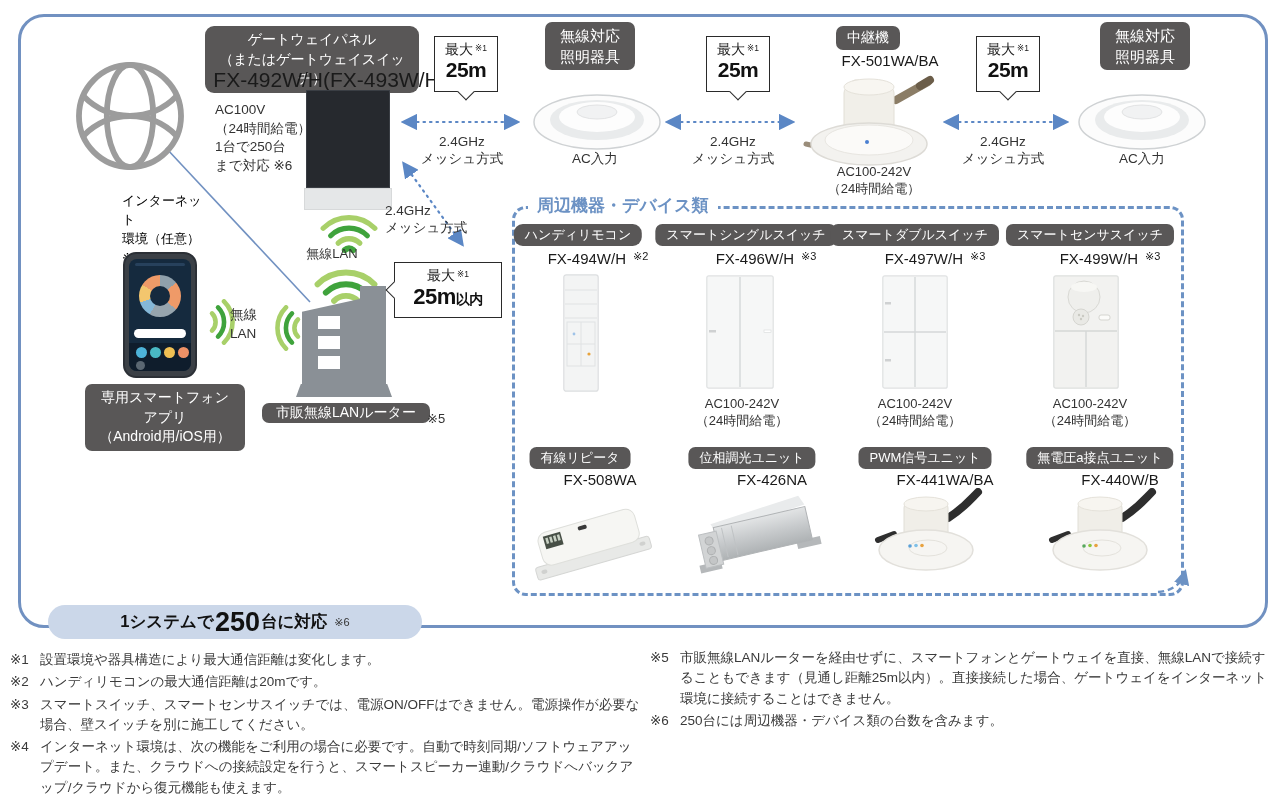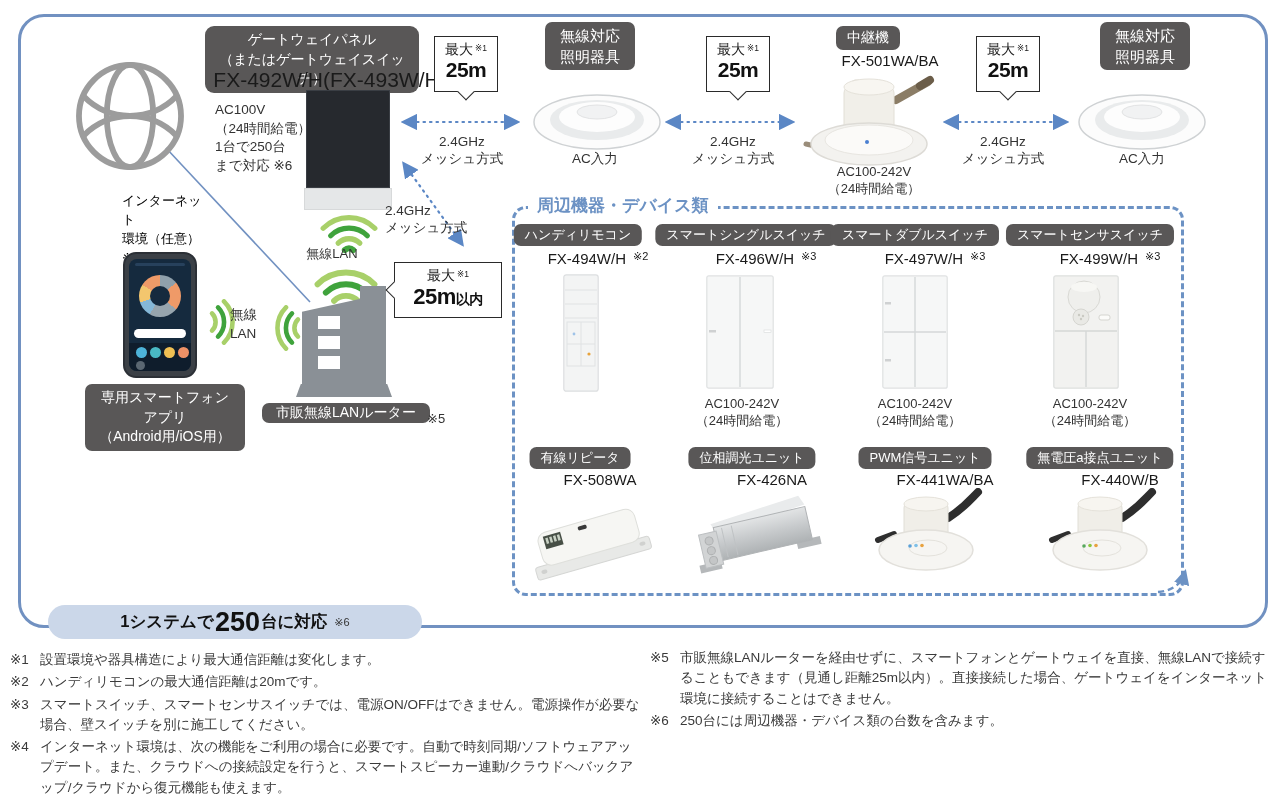--- a/index.html
+++ b/index.html
@@ -226,21 +226,21 @@
     <ellipse cx="66" cy="30" rx="63" ry="27" fill="#fcfcfc" stroke="#cfd2d4" stroke-width="1.5"></ellipse>
     <ellipse cx="66" cy="28" rx="47" ry="20" fill="#e9ebec"></ellipse>
     <ellipse cx="66" cy="25" rx="38" ry="15" fill="#fdfdfd"></ellipse>
     <ellipse cx="66" cy="20" rx="20" ry="7" fill="#f1f2f3" stroke="#e2e3e4"></ellipse>
   </svg>
   <div class="abs ctr" style="left:1142px;top:150px;font-size:13.5px;color:#333;">AC入力</div>
 
   <div class="abs dashed-box"></div>
   <div class="abs pbox-title">周辺機器・デバイス類</div>
 
-  <div class="abs dlabel ctr" style="left:578px;top:224px;">ハンディリモコン</div>
+  <div class="abs dlabel ctr" style="left:578px;top:224px;border-radius:9px;">ハンディリモコン</div>
   <div class="abs dlabel ctr" style="left:746px;top:224px;">スマートシングルスイッチ</div>
   <div class="abs dlabel ctr" style="left:915px;top:224px;">スマートダブルスイッチ</div>
   <div class="abs dlabel ctr" style="left:1090px;top:224px;">スマートセンサスイッチ</div>
 
   <div class="abs model ctr" style="left:578px;top:250px;"><span>FX-494W/H</span><span class="note">※2</span></div>
   <div class="abs model ctr" style="left:746px;top:250px;"><span>FX-496W/H</span><span class="note">※3</span></div>
   <div class="abs model ctr" style="left:915px;top:250px;"><span>FX-497W/H</span><span class="note">※3</span></div>
   <div class="abs model ctr" style="left:1090px;top:250px;"><span>FX-499W/H</span><span class="note">※3</span></div>
 
   <svg class="abs" style="left:563px;top:274px;" width="36" height="118" viewBox="0 0 36 118">

